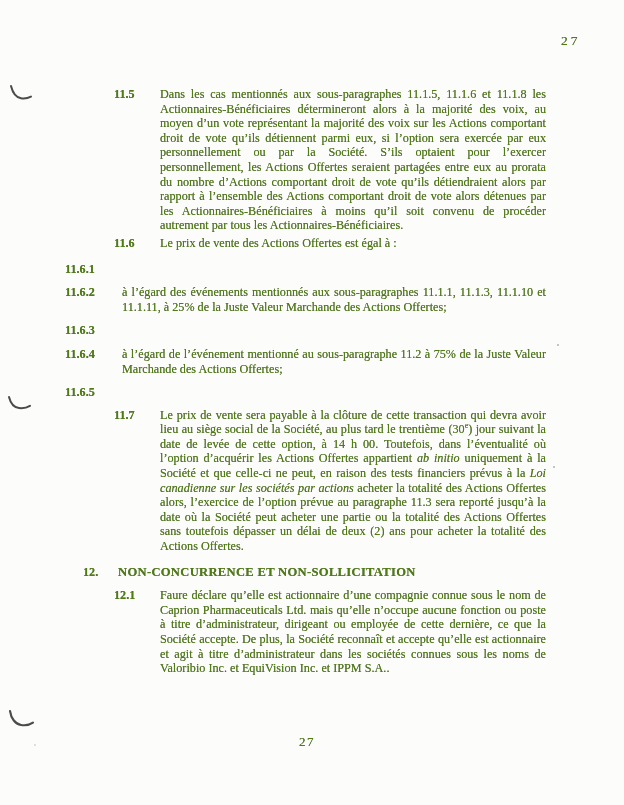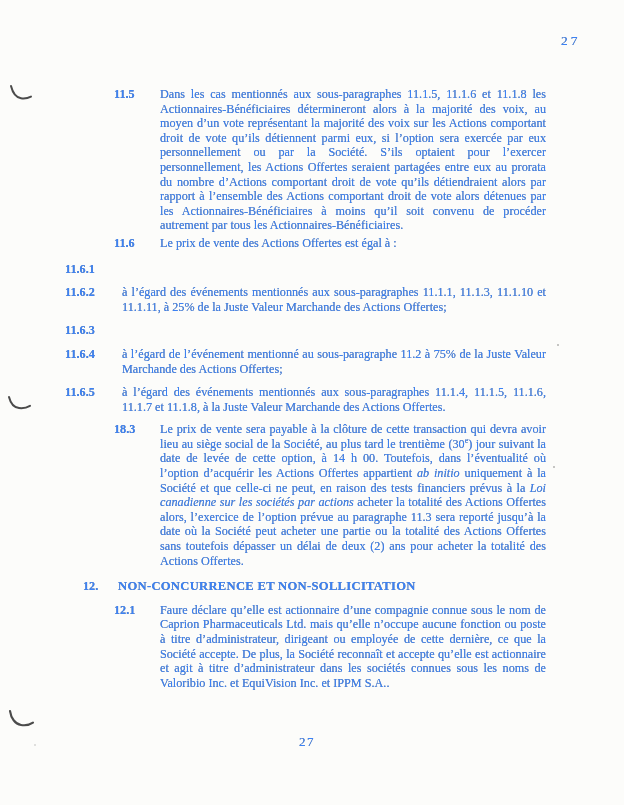--- a/index.html
+++ b/index.html
@@ -2,21 +2,21 @@
 <html><head>
 <meta charset="utf-8">
 <style>
   html,body { margin:0; padding:0; background:#e8e8e8; }
   .page {
     position: relative;
     width: 624px;
     height: 805px;
     background: #fcfcfa;
     font-family: "Liberation Serif", serif;
-    color: #3b82f6;
+    color: #4d7c0f;
     overflow: hidden;
     text-shadow: 0 0 0.35px rgba(25,25,25,0.55);
   }
   .page-number-top {
     position: absolute;
     top: 33px;
     left: 561px;
     font-size: 13.5px;
     letter-spacing: 3px;
   }
@@ -110,25 +110,24 @@
       <div class="num">11.6.3</div>
     </div>
 
     <div class="row lvl3">
       <div class="num">11.6.4</div>
       <div class="body">à l’égard de l’événement mentionné au sous-paragraphe 11.2 à 75% de la Juste Valeur Marchande des Actions Offertes;</div>
     </div>
 
     <div class="row lvl3 mb8">
       <div class="num">11.6.5</div>
-      <div class="body">à l’égard des événements mentionnés aux sous-paragraphes 11.1.4, 11.1.5, 11.1.6, 11.1.7 et 11.1.8, à la Juste Valeur Marchande des Actions Offertes.</div>
     </div>
 
     <div class="row lvl2 mb11">
-      <div class="num">18.3</div>
+      <div class="num">11.7</div>
       <div class="body"><span>Le prix de vente sera payable à la clôture de cette transaction qui devra avoir lieu au siège social de la Société, au plus tard le trentième (30</span><sup>e</sup><span>) jour suivant la date de levée de cette option, à 14 h 00. Toutefois, dans l’éventualité où l’option d’acquérir les Actions Offertes appartient </span><i>ab initio</i><span> uniquement à la Société et que celle-ci ne peut, en raison des tests financiers prévus à la </span><i>Loi canadienne sur les sociétés par actions</i><span> acheter la totalité des Actions Offertes alors, l’exercice de l’option prévue au paragraphe 11.3 sera reporté jusqu’à la date où la Société peut acheter une partie ou la totalité des Actions Offertes sans toutefois dépasser un délai de deux (2) ans pour acheter la totalité des Actions Offertes.</span></div>
     </div>
 
     <div class="row lvl1 heading mb16">
       <div class="num">12.</div>
       <div class="body">NON-CONCURRENCE ET NON-SOLLICITATION</div>
     </div>
 
     <div class="row lvl2">
       <div class="num">12.1</div>

